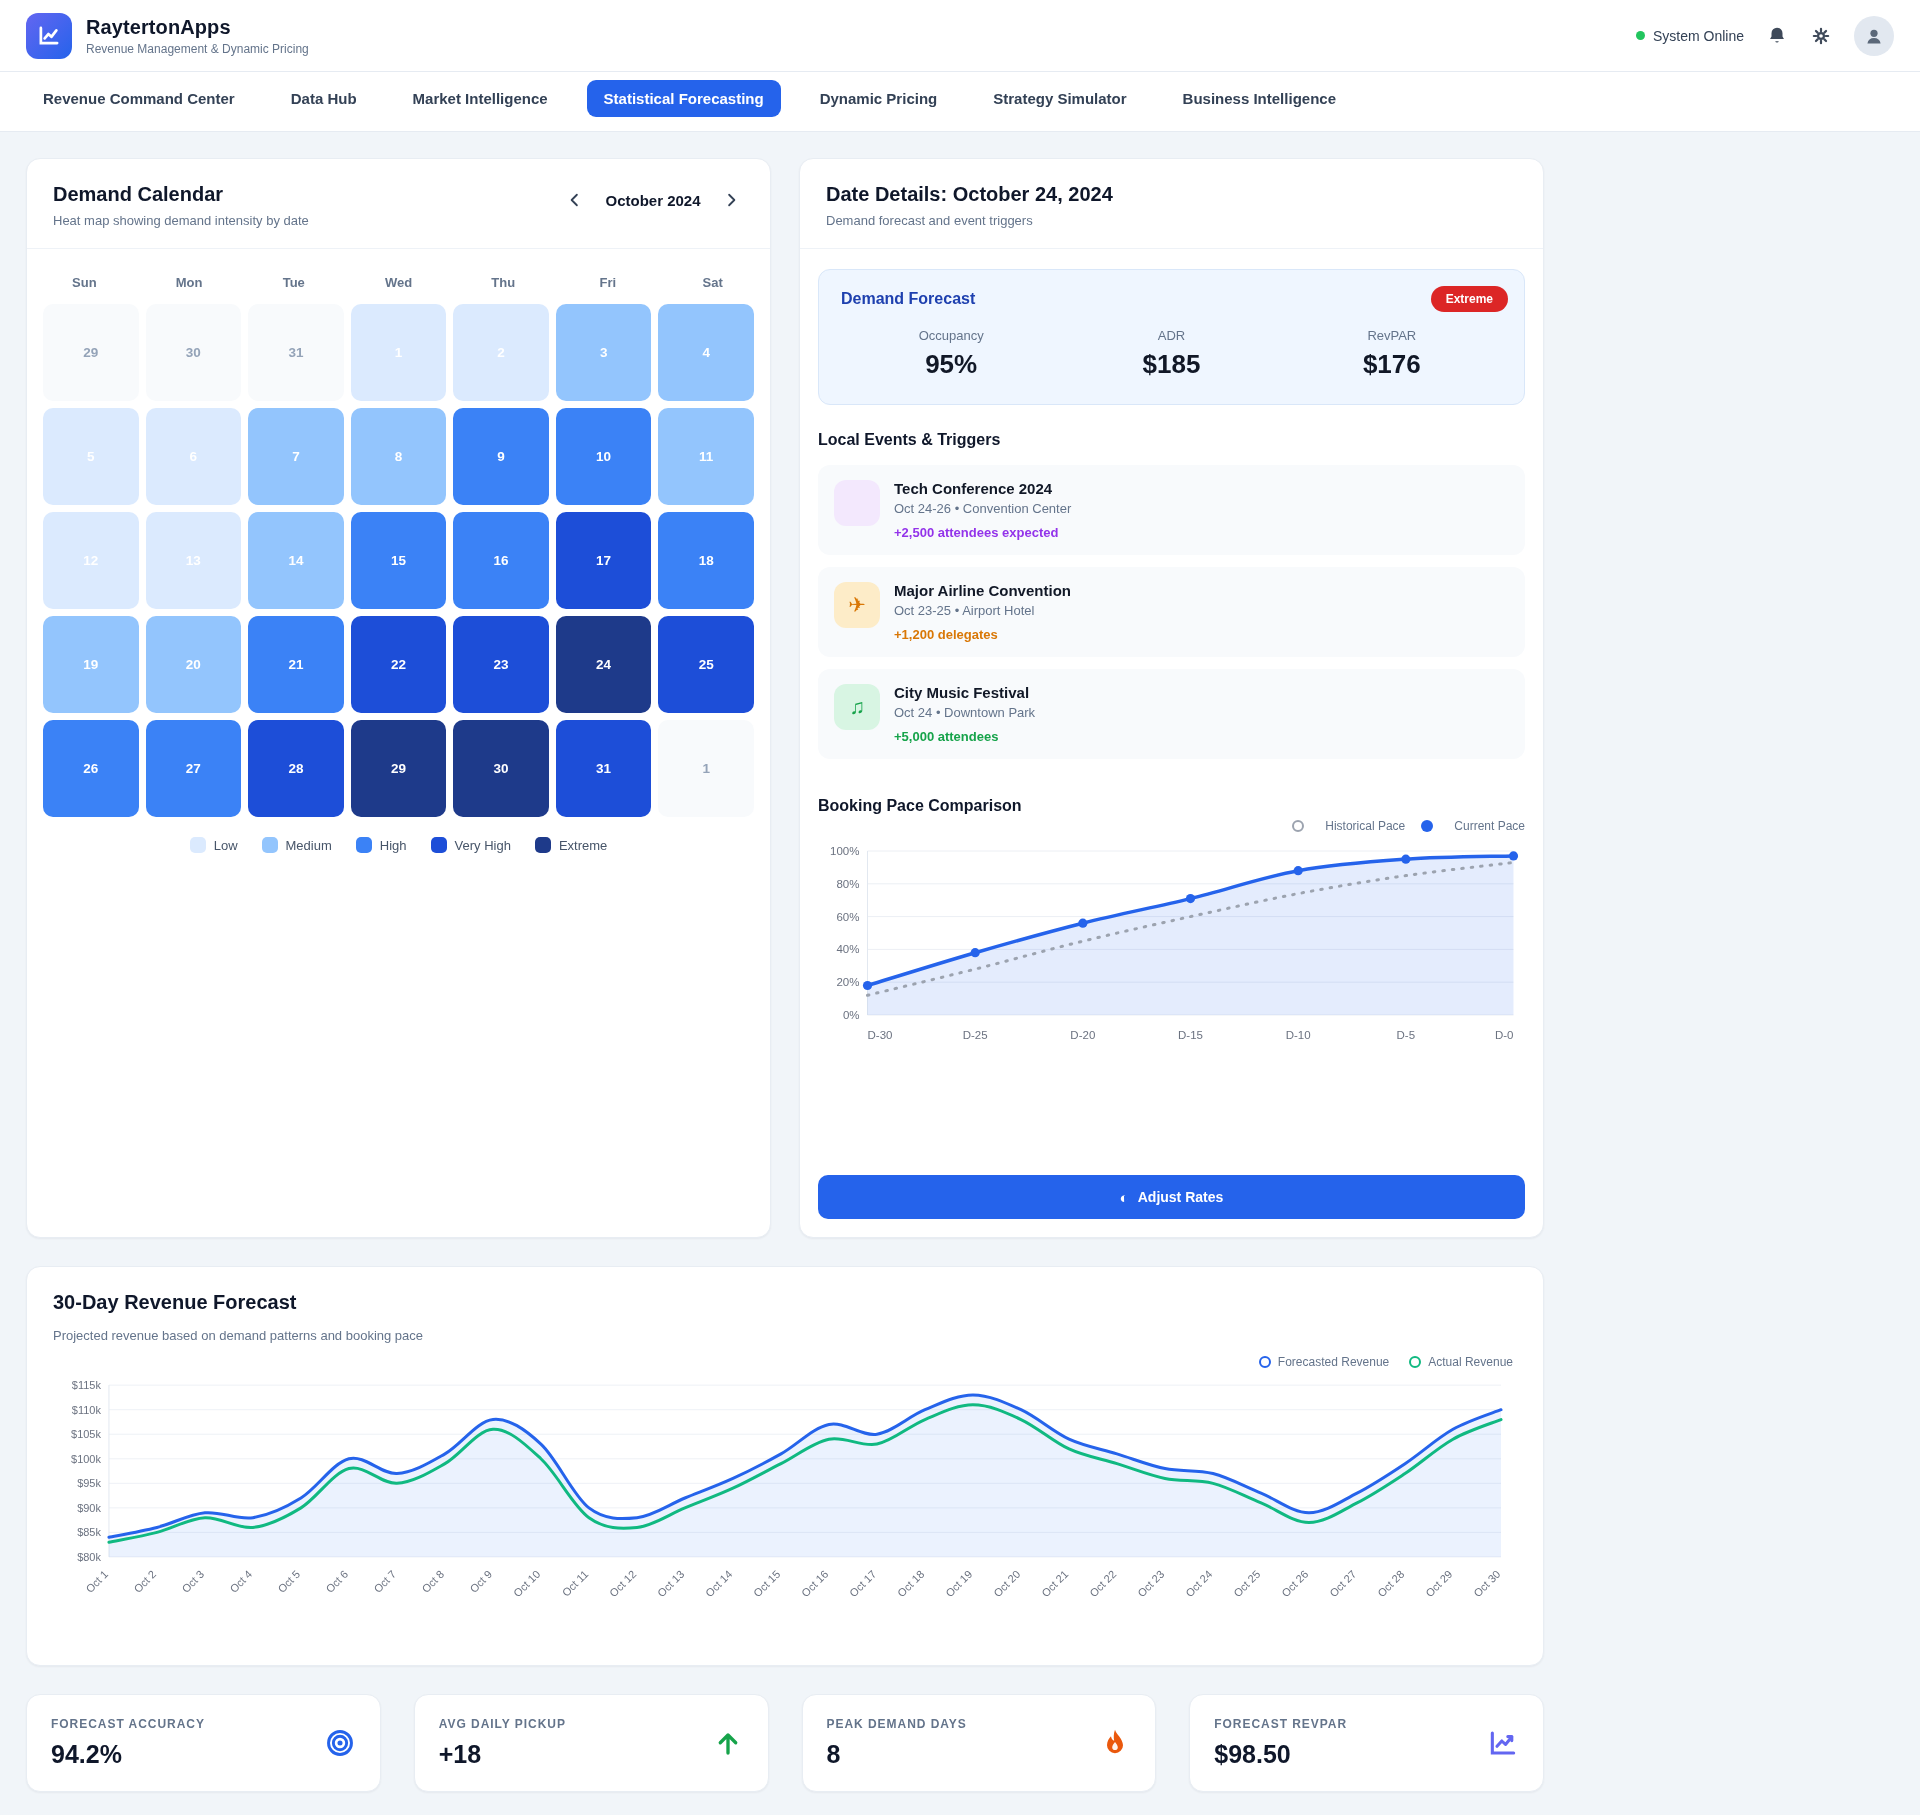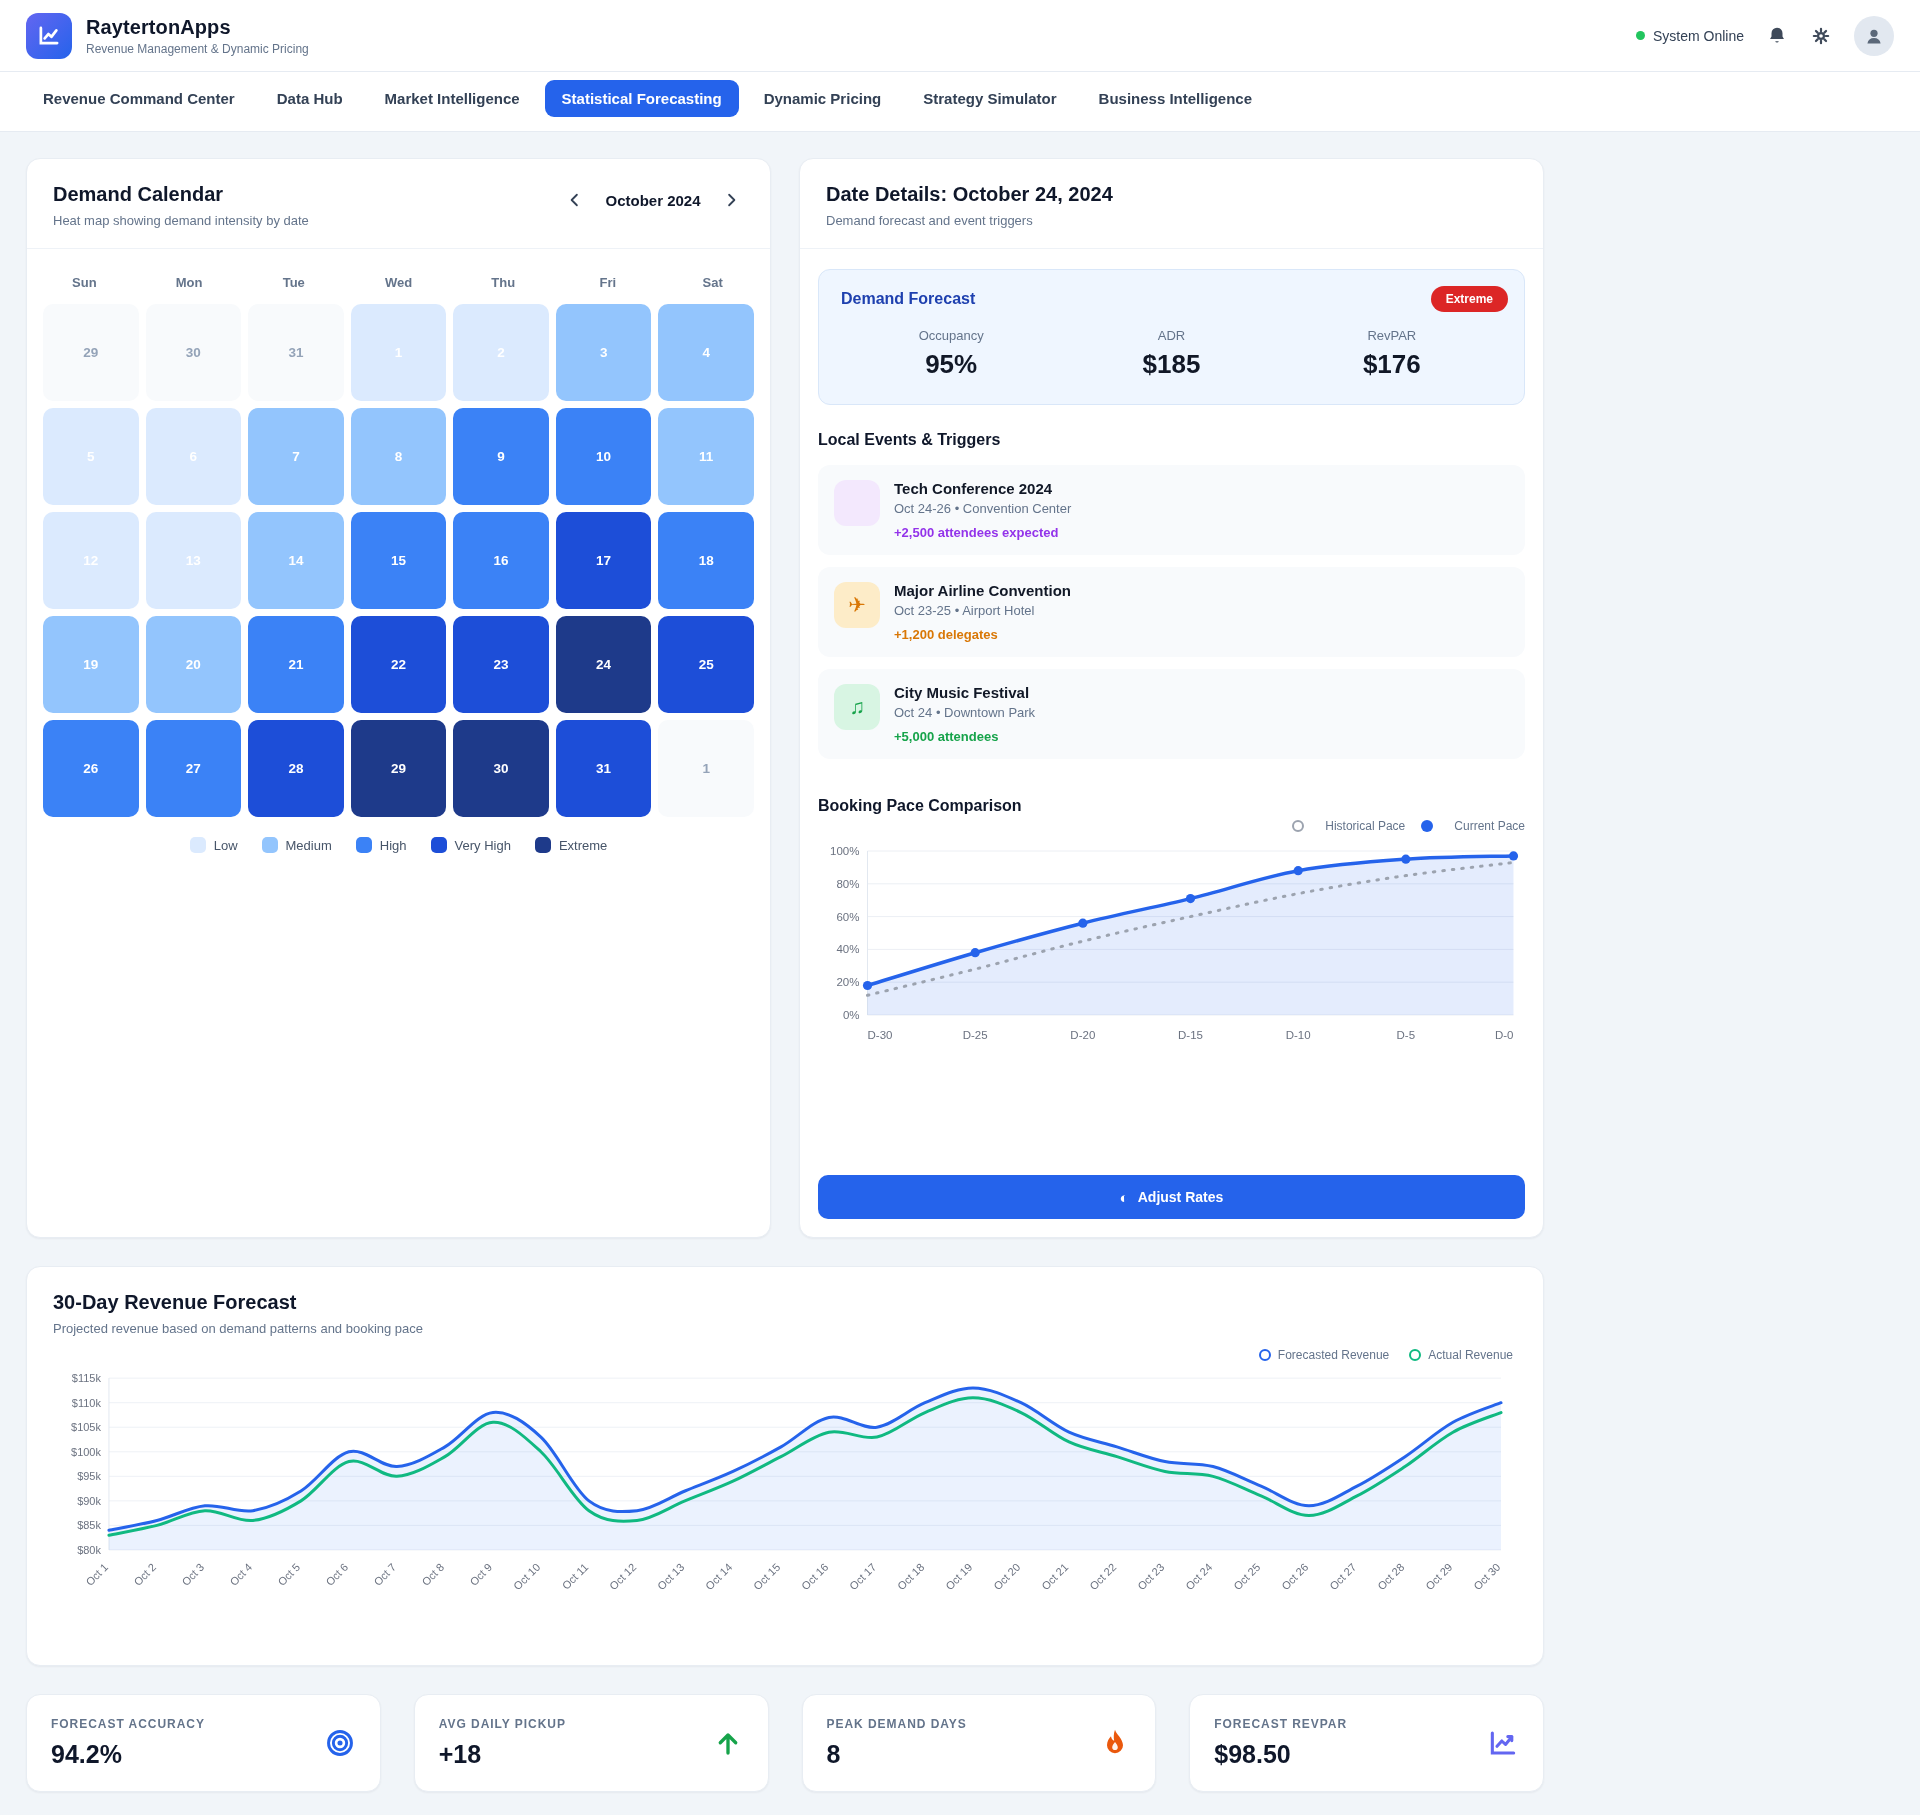--- a/index.html
+++ b/index.html
@@ -67,21 +67,21 @@
   .soliddot{width:12px;height:12px;border-radius:50%;background:#2563eb;}
   .actions{display:flex;gap:14px;margin-top:auto;padding-top:24px;}
   .btn{flex:1;height:44px;border-radius:10px;font-size:14px;font-weight:700;display:flex;align-items:center;justify-content:center;gap:9px;cursor:pointer;font-family:inherit;}
   .btn-primary{background:#2563eb;color:#fff;border:none;}
   .btn-secondary{background:#fff;color:#1f2937;border:1px solid #dde3ec;}
   .half-glyph{font-size:15px;line-height:1;}
   
   .rev-card{margin-top:28px;width:1518px;height:400px;}
   .rev-head{padding:24px 26px 6px;}
   .rev-head h2{font-size:20px;font-weight:700;}
-  .rev-head .sub{font-size:13px;color:#64748b;margin-top:7px;}
+  .rev-head .sub{font-size:13px;color:#64748b;margin-top:14px;}
   .rev-legend{display:flex;justify-content:flex-end;gap:20px;align-items:center;padding:6px 30px 0;font-size:12px;color:#64748b;}
   .rev-legend .item{display:flex;align-items:center;gap:7px;}
   .ring-blue{width:12px;height:12px;border-radius:50%;border:2px solid #2563eb;background:#fff;}
   .ring-green{width:12px;height:12px;border-radius:50%;border:2px solid #10b981;background:#fff;}
   .rev-svg-wrap{padding:2px 26px 0;}
   
   .stats-row{display:grid;grid-template-columns:repeat(4,1fr);gap:33px;margin-top:28px;width:1518px;}
   .stat-card{background:#fff;border:1px solid #e8edf3;border-radius:14px;padding:20px 24px;display:flex;justify-content:space-between;align-items:center;height:98px;box-shadow:0 1px 2px rgba(15,23,42,.05);}
   .stat-card .lbl{font-size:12px;font-weight:600;color:#64748b;letter-spacing:.08em;}
   .stat-card .val{font-size:25px;font-weight:800;color:#0f172a;margin-top:9px;}
@@ -132,21 +132,21 @@
         <svg viewBox="0 0 24 24" width="24" height="24">
             <circle cx="12" cy="9.3" r="3.6" fill="#5b6879"></circle>
             <path d="M5.4 19.6a6.7 6.7 0 0 1 13.2 0Z" fill="#5b6879"></path>
           </svg>
       </span>
     </div>
   </div>
 </header>
 
 <nav class="nav">
-  <div style="display:flex;gap:8px;">
+  <div style="display:flex;gap:22px;">
       <button class="tab">Revenue Command Center</button>
       <button class="tab">Data Hub</button>
       <button class="tab">Market Intelligence</button>
       <button class="tab active">Statistical Forecasting</button>
       <button class="tab">Dynamic Pricing</button>
       <button class="tab">Strategy Simulator</button>
       <button class="tab">Business Intelligence</button>
     </div>
 </nav>
 

